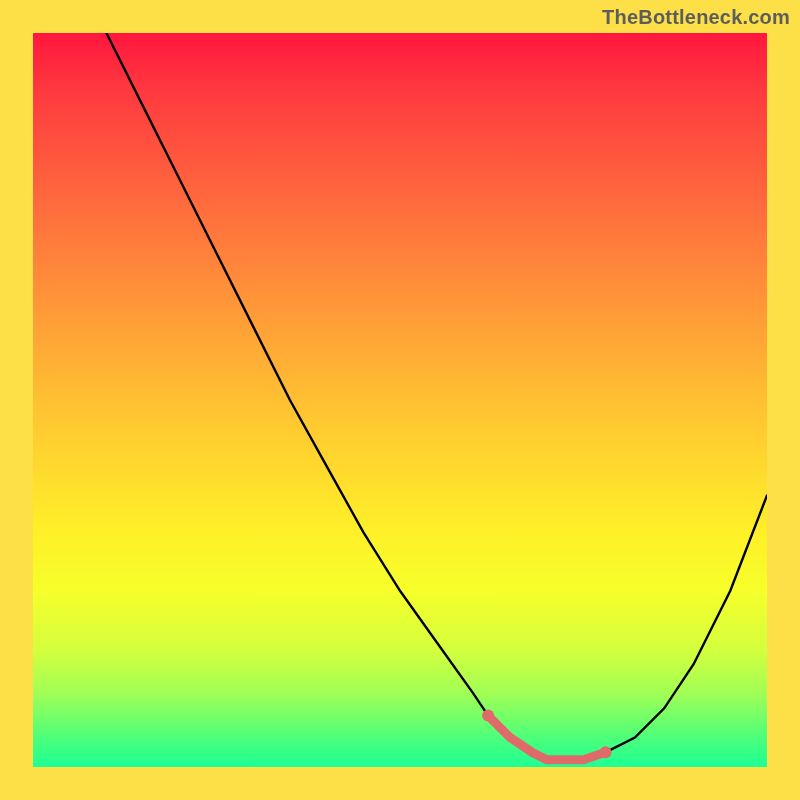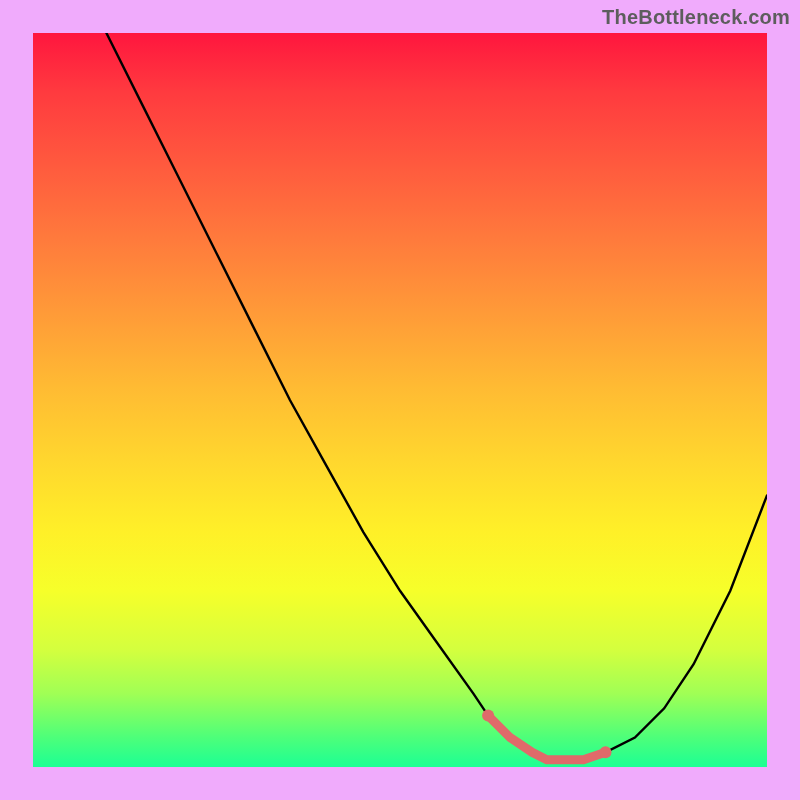--- a/index.html
+++ b/index.html
@@ -1,21 +1,21 @@
 <!DOCTYPE html>
 <html><head>
 <meta charset="utf-8">
 <style>
   * { margin: 0; padding: 0; box-sizing: border-box; }
   html, body { width: 800px; height: 800px; overflow: hidden; background: #000; }
   .frame {
     position: relative;
     width: 800px;
     height: 800px;
-    background: #f0abfc;
+    background: #fde047;
   }
   .watermark {
     position: absolute;
     top: 6px;
     right: 10px;
     font-family: Arial, Helvetica, sans-serif;
     font-size: 20px;
     font-weight: 600;
     color: #5d5d5d;
     letter-spacing: 0.2px;

